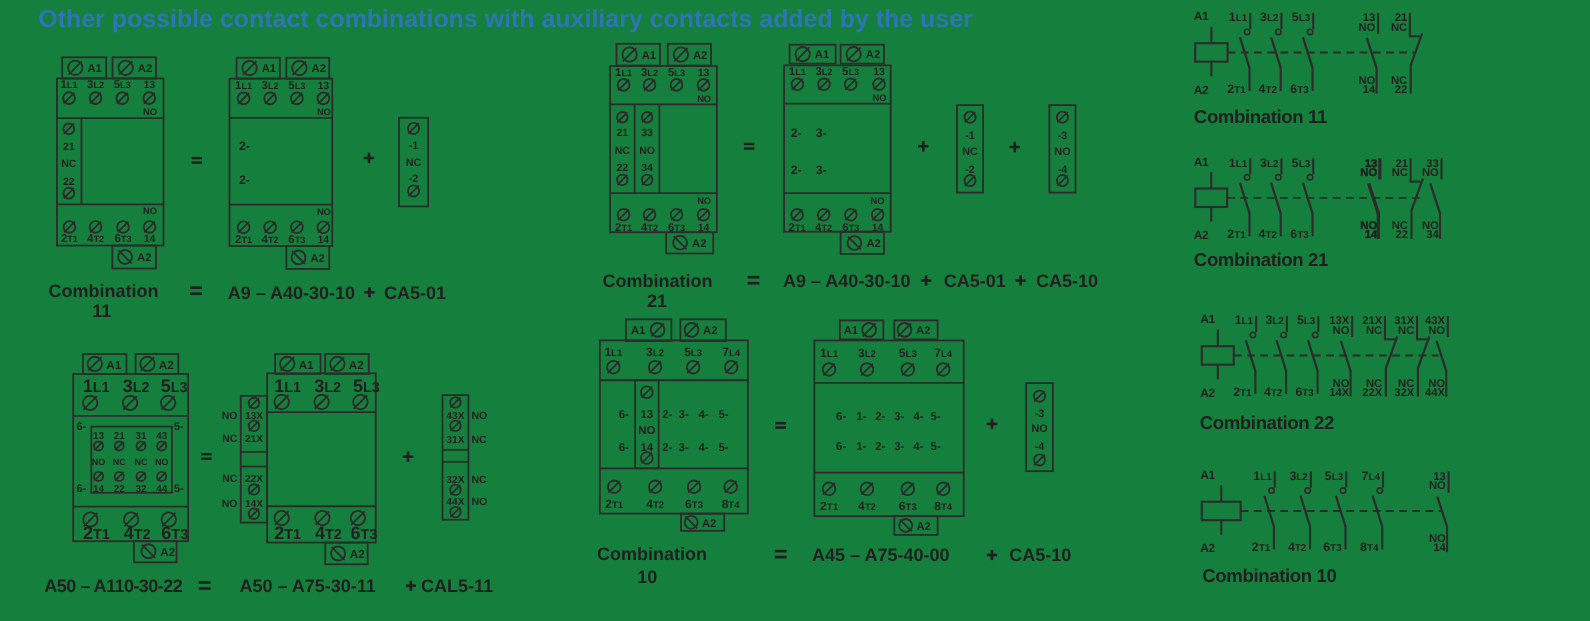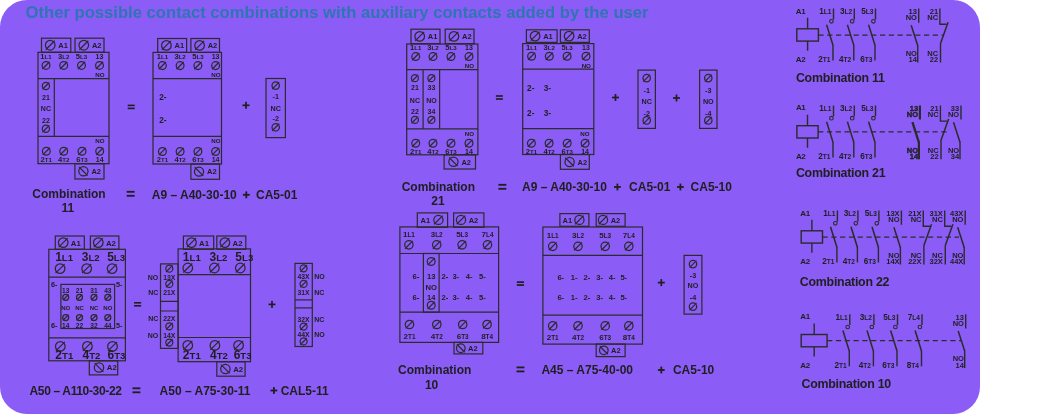--- a/index.html
+++ b/index.html
@@ -1,16 +1,16 @@
 <!DOCTYPE html>
 <html><head>
 <meta charset="utf-8">
 <style>
   html,body { margin:0; padding:0; background:#ffffff; }
-  #page { position:relative; width:980px; height:414px; background:#8b5cf6; overflow:hidden;border-radius:27px; }
+  #page { position:relative; width:1060px; height:414px; background:#15803d; overflow:hidden; }
   svg text { font-family:"Liberation Sans",sans-serif; font-weight:bold; fill:#1f1f1f; }
 </style>
 </head>
 <body>
 <div id="page">
   <svg width="1060" height="414" viewBox="0 0 1060 414">
 <text x="25.5" y="18" font-size="16.6" letter-spacing="0.02" style="fill:#2e76b3">Other possible contact combinations with auxiliary contacts added by the user</text>
 <rect x="41.5" y="38.2" width="29.3" height="14.1" fill="none" stroke="#2b2b2b" stroke-width="1.2"></rect>
 <circle cx="50.2" cy="45.2" r="4.8" fill="none" stroke="#2b2b2b" stroke-width="1.25"></circle>
 <line x1="45.7" y1="49.7" x2="54.7" y2="40.7" stroke="#2b2b2b" stroke-width="1.25"></line>

